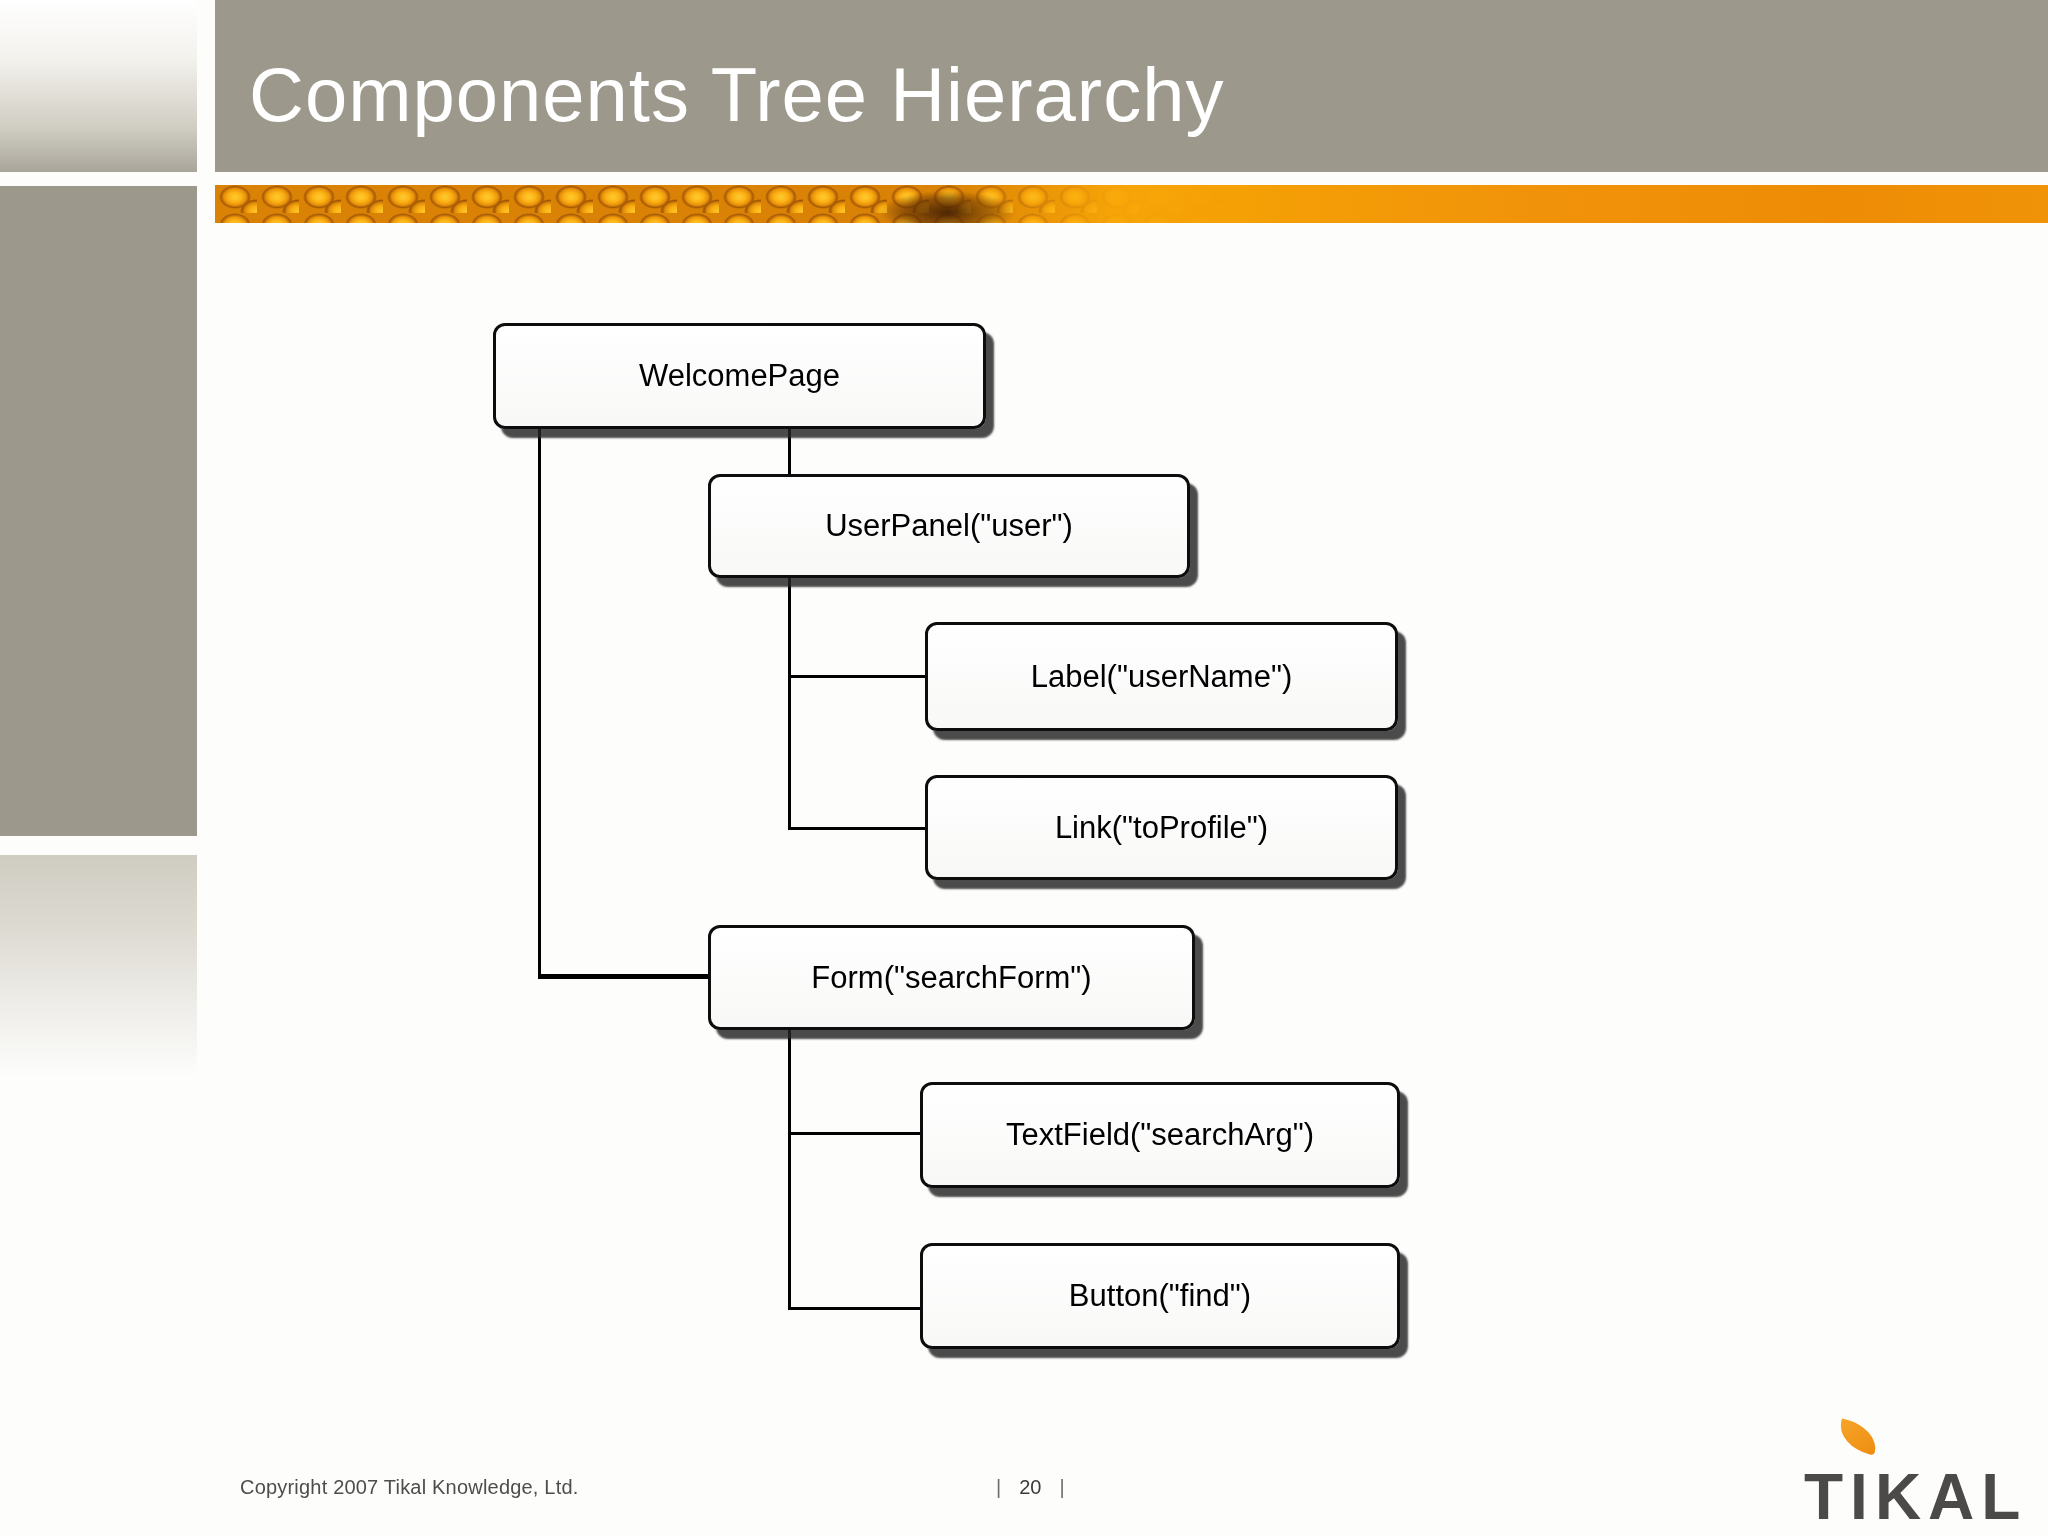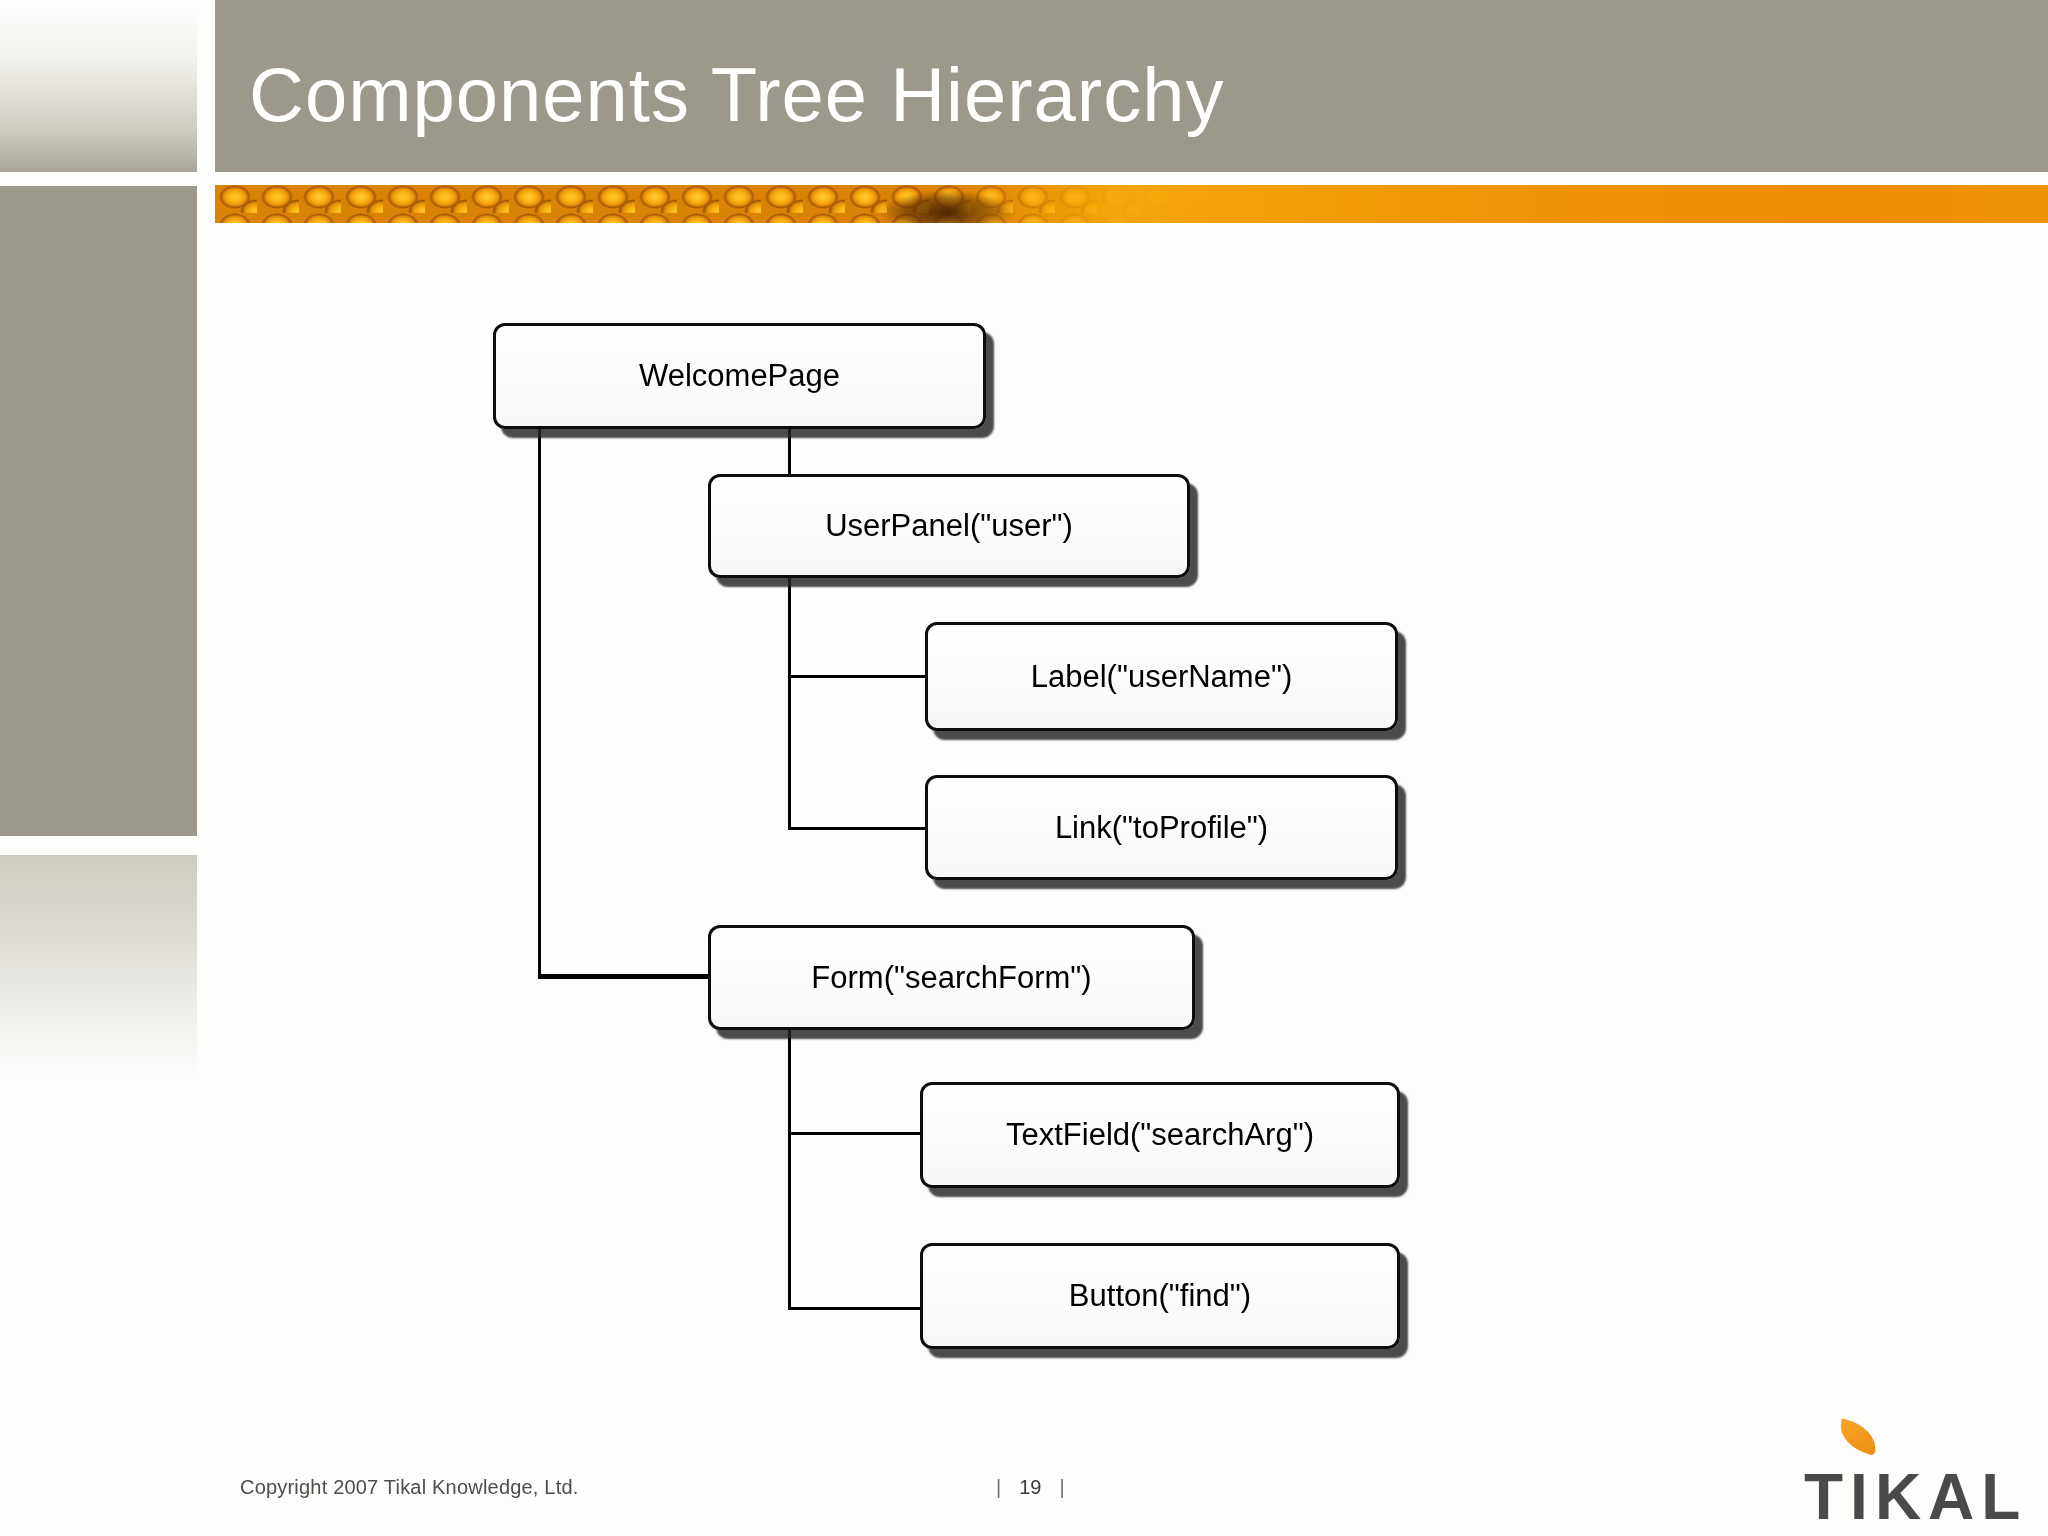--- a/index.html
+++ b/index.html
@@ -142,21 +142,21 @@
       <span>TextField("searchArg")</span>
     </div>
     <div class="node n7">
       <span>Button("find")</span>
     </div>
   </div>
 
   <div class="copyright">Copyright 2007 Tikal Knowledge, Ltd.</div>
   <div class="page-indicator">
     <span class="pipe">|</span>
-    <span class="num">19</span>
+    <span class="num">20</span>
     <span class="pipe">|</span>
   </div>
 
   <div class="logo">
     <div class="logo-leaf"></div>
     <div class="logo-text">TIKAL</div>
   </div>
 
 </div>
 

